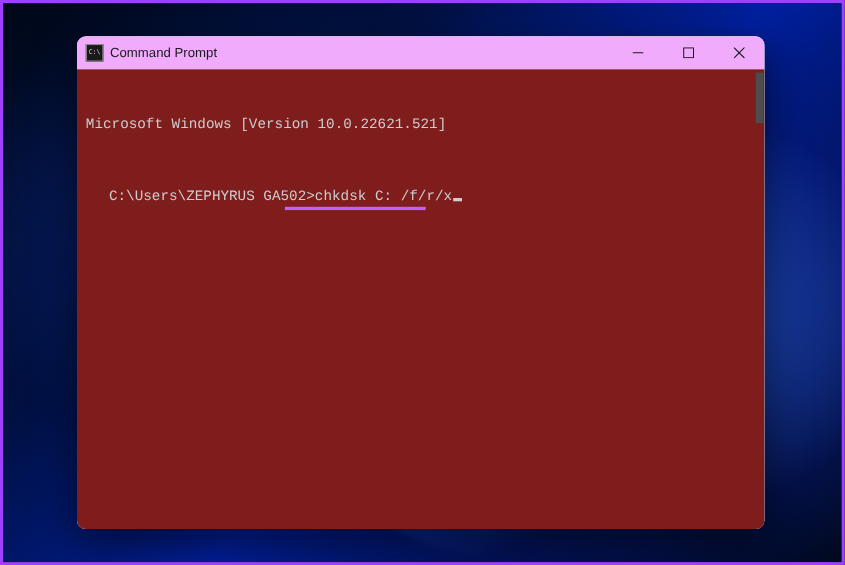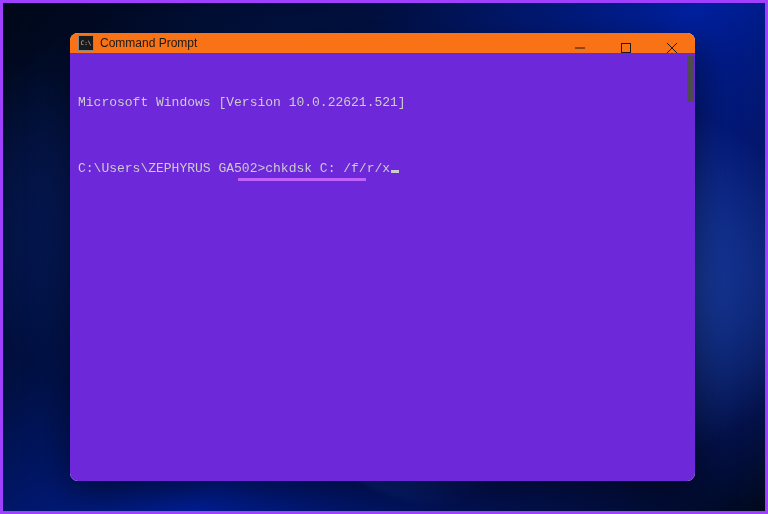--- a/index.html
+++ b/index.html
@@ -42,22 +42,22 @@
     width: 625px;
     height: 448px;
     background: #ffffff;
     border-radius: 8px;
     box-shadow: 0 12px 40px rgba(0,0,0,0.6);
     display: flex;
     flex-direction: column;
     overflow: hidden;
   }
   .titlebar {
-    height: 20px;
-    background: #f97316;
+    height: 30px;
+    background: #f0abfc;
     display: flex;
     align-items: center;
     padding-left: 8px;
     flex-shrink: 0;
   }
   .app-icon {
     width: 16px;
     height: 16px;
     margin-right: 6px;
     background: #1a1a1a;
@@ -87,32 +87,32 @@
     height: 30px;
     display: flex;
     align-items: center;
     justify-content: center;
     cursor: pointer;
   }
   .win-btn svg { width: 10px; height: 10px; }
 
   .terminal {
     flex: 1;
-    background: #6d28d9;
+    background: #7f1d1d;
     color: #cccccc;
     font-family: Consolas, 'Courier New', monospace;
     font-size: 13px;
     line-height: 1.35;
     padding: 6px 8px 6px 8px;
     position: relative;
     white-space: pre;
     overflow: hidden;
   }
   .terminal .line { display: block; }
-  .prompt-line { margin-top: 13px; position: relative; }
+  .prompt-line { margin-top: 13px; position: relative; margin-left: 21px; }
   .underline-highlight {
     position: absolute;
     height: 3px;
     background: #c060ff;
     bottom: -4px;
   }
   .cursor {
     display: inline-block;
     width: 8px;
     height: 3px;

